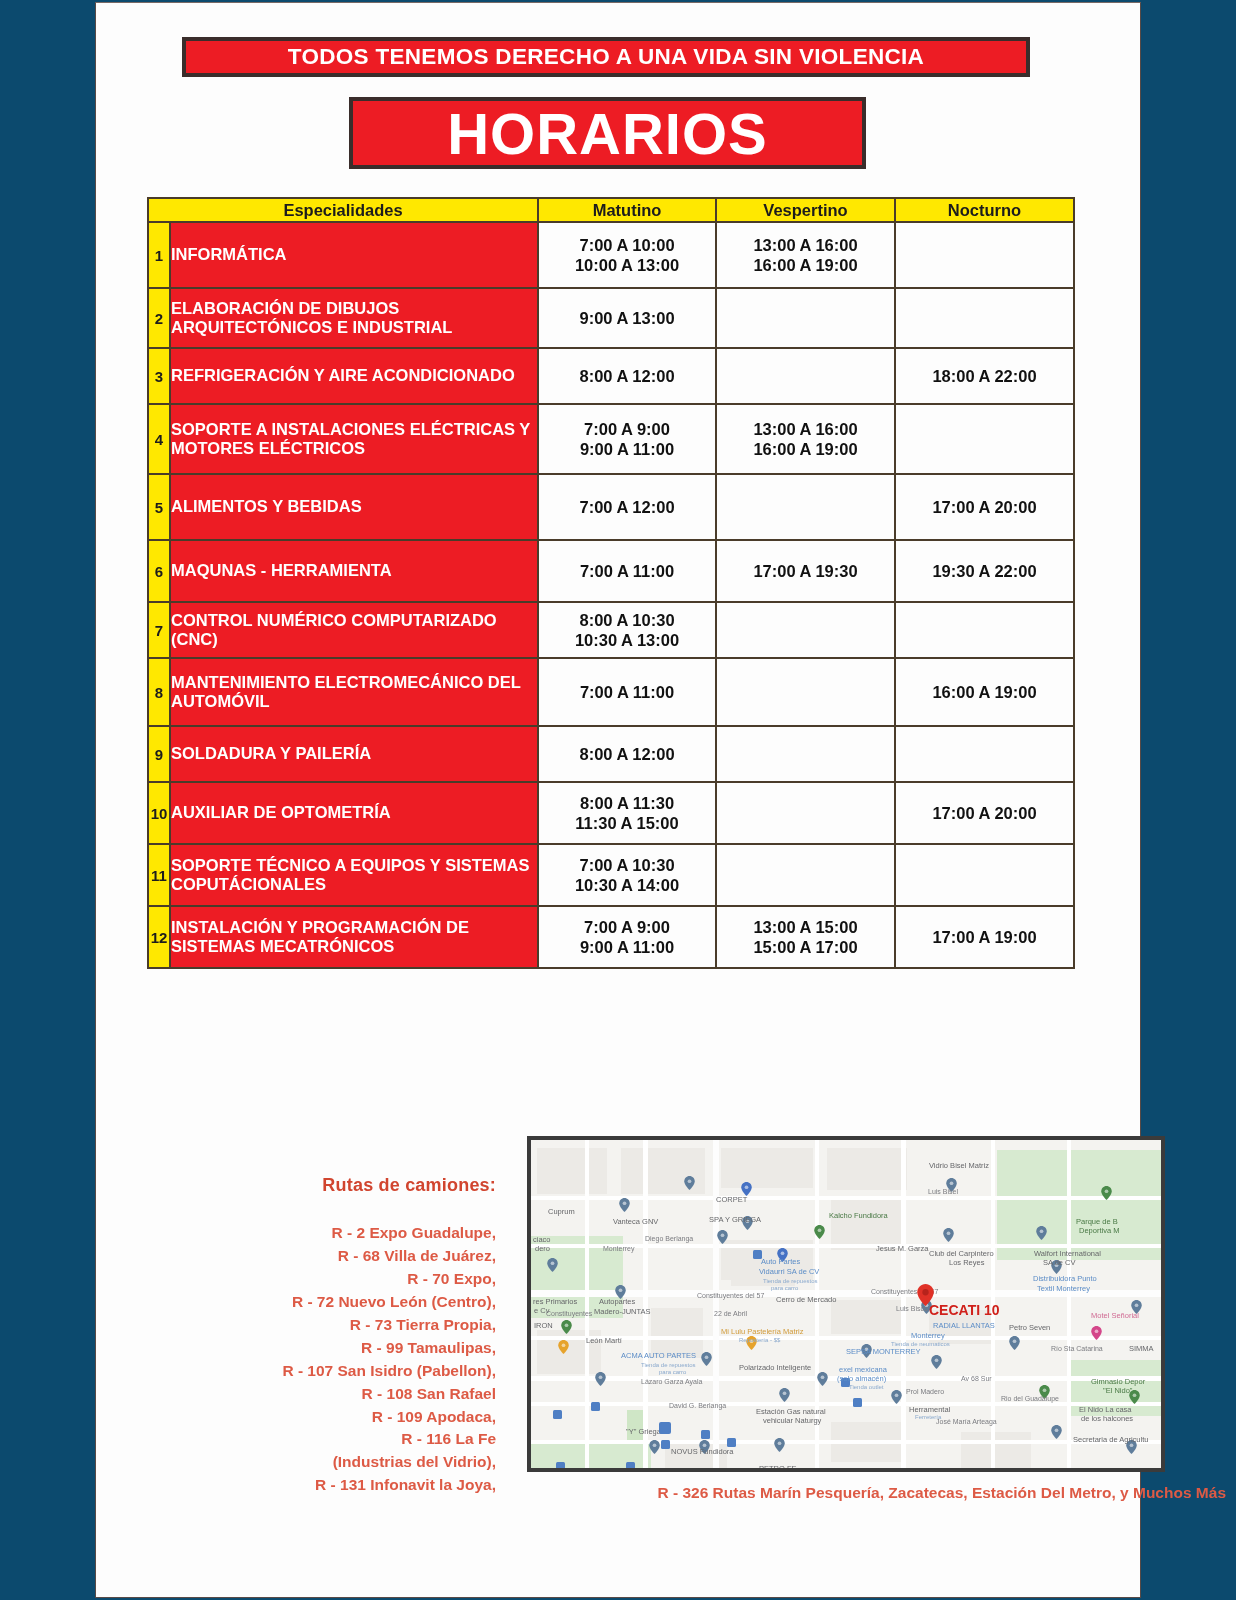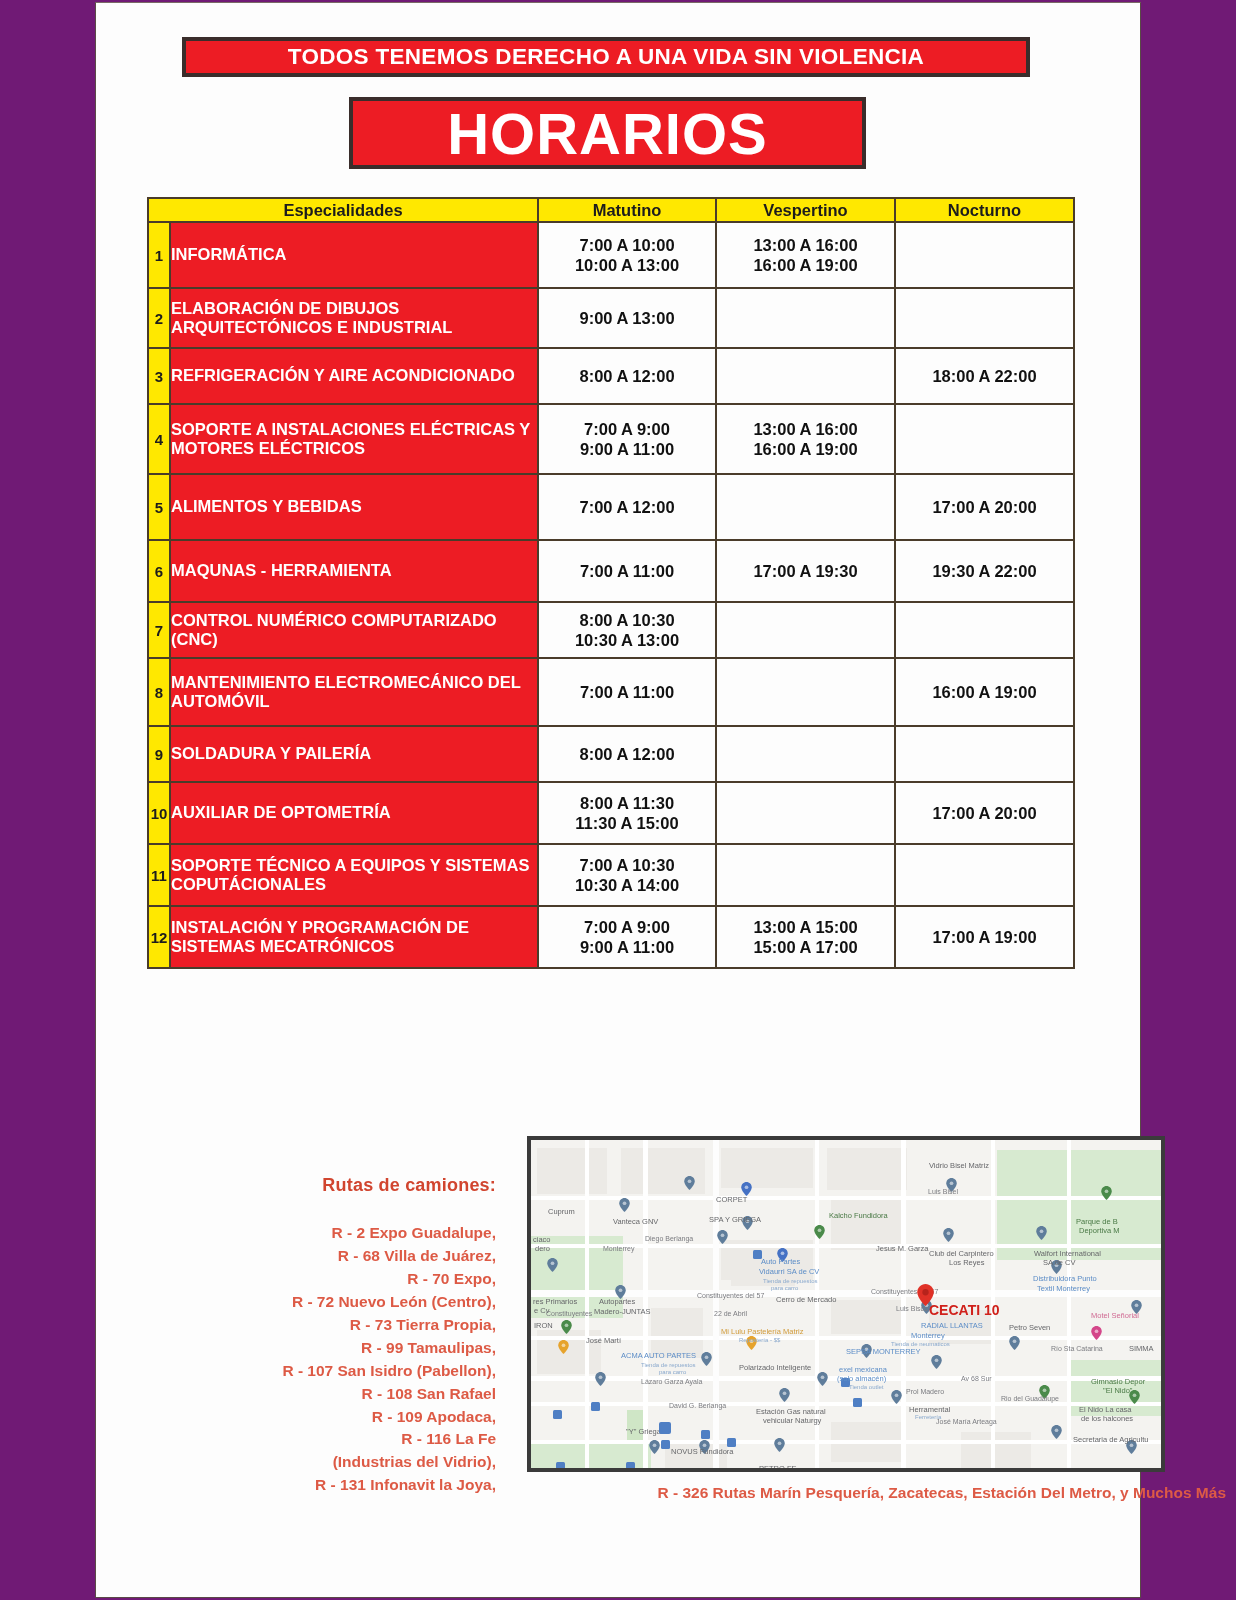--- a/index.html
+++ b/index.html
@@ -5,21 +5,21 @@
   * { box-sizing: border-box; }
   html, body {
     margin: 0; padding: 0;
     background: #ffffff;
     font-family: "Liberation Sans", sans-serif;
   }
   #page {
     position: relative;
     width: 1236px;
     height: 1600px;
-    background: #701a75;
+    background: #0c4a6e;
     overflow: hidden;
   }
   
   #sheet {
     position: absolute;
     left: 95px; top: 2px;
     width: 1046px; height: 1596px;
     background: #fdfdfd;
     border: 1px solid #5a4a46;
     border-top: 1px solid #7a6a66;
@@ -694,26 +694,26 @@
           <div class="mlabel road-lbl" data-interactable="false" style="left: 340px; top: 148px;">Constituyentes del 57</div>
           <div class="mlabel" data-interactable="false" style="left: 2px; top: 158px;">res Primarios</div>
           <div class="mlabel" data-interactable="false" style="left: 3px; top: 167px;">e Cv</div>
           <div class="mlabel" data-interactable="false" style="left: 68px; top: 158px;">Autopartes</div>
           <div class="mlabel" data-interactable="false" style="left: 63px; top: 168px;">Madero-JUNTAS</div>
           <div class="mlabel" data-interactable="false" style="left: 245px; top: 156px;">Cerro de Mercado</div>
           <div class="mlabel road-lbl" data-interactable="false" style="left: 397px; top: 48px;">Luis Bisel</div>
           <div class="mlabel road-lbl" data-interactable="false" style="left: 365px; top: 165px;">Luis Bisco</div>
           <div class="mlabel pink" data-interactable="false" style="left: 560px; top: 172px;">Motel Señorial</div>
           <div class="mlabel cecati" data-interactable="false" style="left: 398px; top: 163px;">CECATI 10</div>
-          <div class="mlabel biz" data-interactable="false" style="left: 352px; top: 182px; padding-left: 38px;">RADIAL LLANTAS</div>
+          <div class="mlabel biz" data-interactable="false" style="left: 364px; top: 182px; padding-left: 38px;">RADIAL LLANTAS</div>
           <div class="mlabel biz" data-interactable="false" style="left: 380px; top: 192px;">Monterrey</div>
           <div class="mlabel sub" data-interactable="false" style="left: 360px; top: 201px;">Tienda de neumaticos</div>
           <div class="mlabel" data-interactable="false" style="left: 478px; top: 184px;">Petro Seven</div>
           <div class="mlabel" data-interactable="false" style="left: 3px; top: 182px;">IRON</div>
-          <div class="mlabel" data-interactable="false" style="left: 55px; top: 197px;">José Martí</div>
+          <div class="mlabel" data-interactable="false" style="left: 55px; top: 197px;">León Martí</div>
           <div class="mlabel org" data-interactable="false" style="left: 190px; top: 188px;">Mi Lulu Pastelería Matriz</div>
           <div class="mlabel sub" data-interactable="false" style="left: 208px; top: 197px;">Repostería - $$</div>
           <div class="mlabel biz" data-interactable="false" style="left: 315px; top: 208px;">SEPSA MONTERREY</div>
           <div class="mlabel" data-interactable="false" style="left: 598px; top: 205px;">SIMMA</div>
           <div class="mlabel biz" data-interactable="false" style="left: 90px; top: 212px;">ACMA AUTO PARTES</div>
           <div class="mlabel sub" data-interactable="false" style="left: 110px; top: 222px;">Tienda de repuestos</div>
           <div class="mlabel sub" data-interactable="false" style="left: 128px; top: 229px;">para carro</div>
           <div class="mlabel" data-interactable="false" style="left: 208px; top: 224px; text-align: center;">Polarizado Inteligente</div>
           <div class="mlabel biz" data-interactable="false" style="left: 308px; top: 226px;">exel mexicana</div>
           <div class="mlabel biz" data-interactable="false" style="left: 306px; top: 235px;">(solo almacén)</div>

